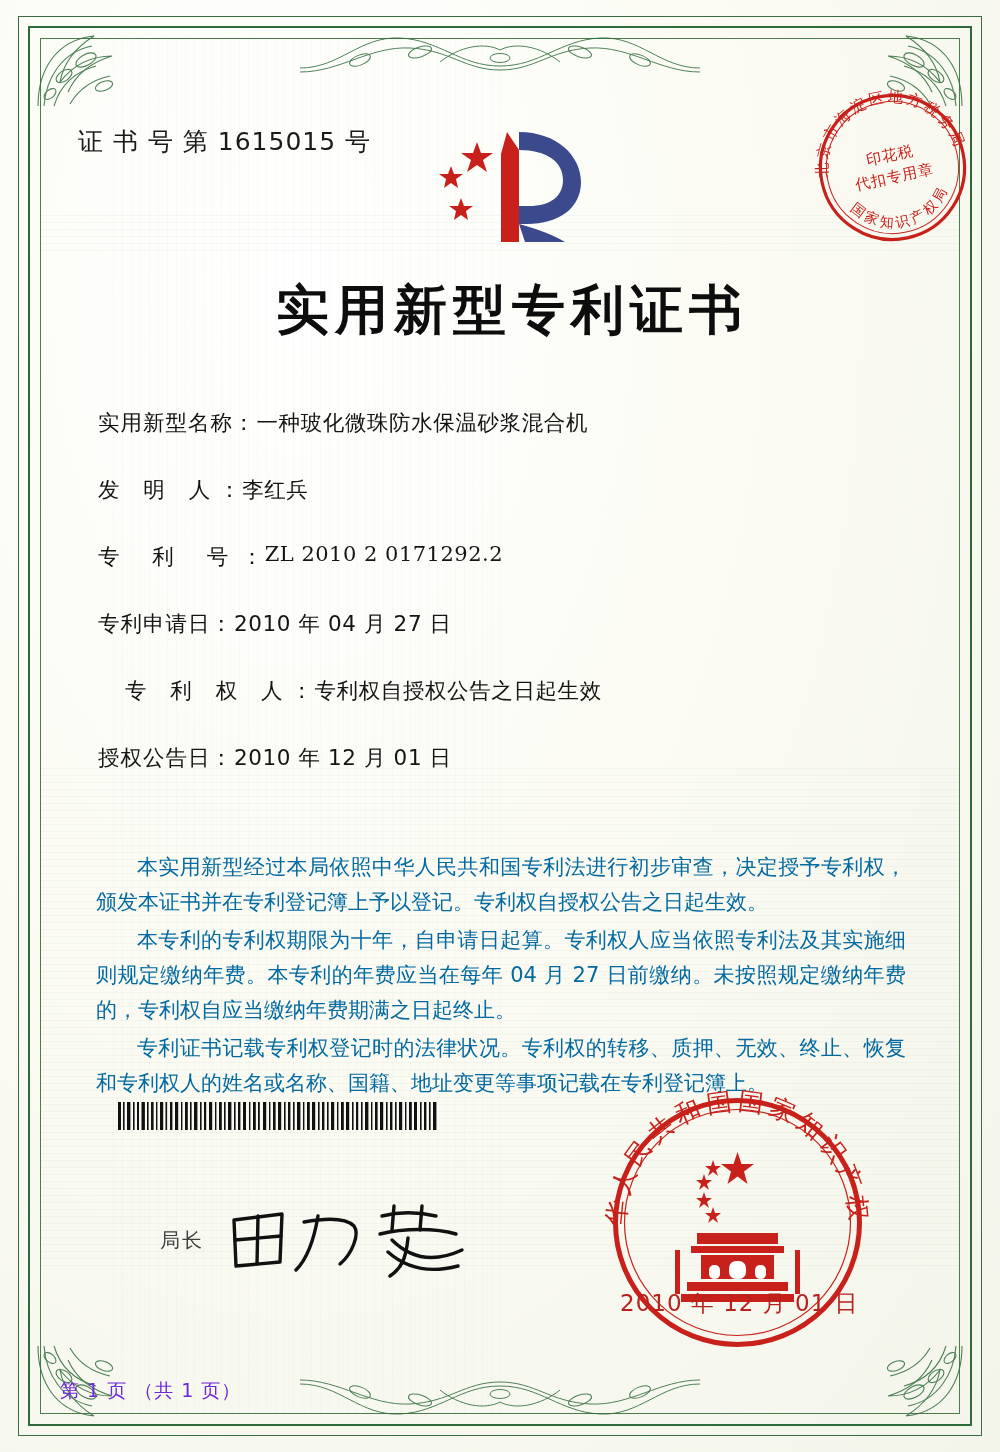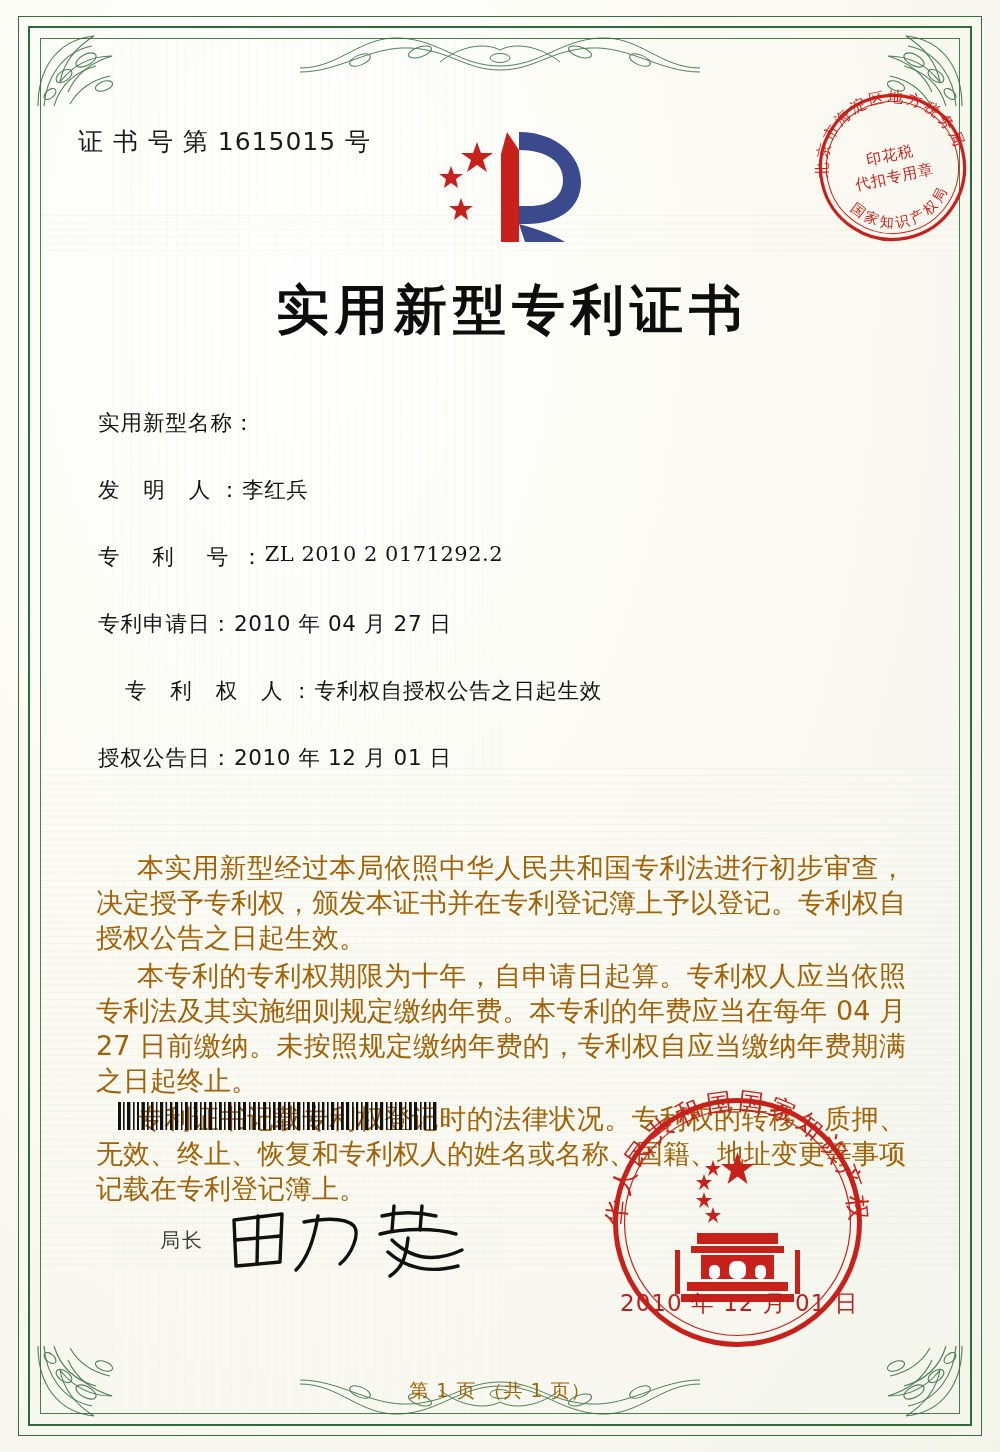--- a/index.html
+++ b/index.html
@@ -150,23 +150,23 @@
   .field-value.latin {
     font-family: "DejaVu Serif", "Liberation Serif", serif;
     font-size: 21px;
     letter-spacing: 0.5px;
   }
 
   .paragraphs {
     position: absolute;
     left: 36px; top: 790px;
     width: 810px;
-    font-size: 27px;
+    font-size: 21px;
     line-height: 35px;
-    color: #a16207;
+    color: #0369a1;
     text-align: justify;
   }
   .paragraphs p {
     margin: 0 0 3px 0;
     text-indent: 41px;
   }
 
   #barcode {
     position: absolute;
     left: 58px; top: 1042px;
@@ -204,23 +204,23 @@
     font-size: 23px;
     color: #b8211c;
     letter-spacing: 1px;
     font-family: "DejaVu Sans", "Liberation Sans", sans-serif;
   }
 
   .page-footer {
     position: absolute;
     left: 0; top: 1318px;
     width: 880px;
-    text-align: center;
+    text-align: left;
     font-size: 19px;
-    color: #a16207;
+    color: #6d28d9;
     letter-spacing: 1px;
   }
 </style>
 </head>
 <body>
 
 <div id="page">
   <div id="paper-tint"></div>
   <div id="guilloche"></div>
 
@@ -354,20 +354,21 @@
         </g>
       </svg>
     </div>
 
     <div class="main-title">实用新型专利证书</div>
 
     <div class="fields">
       <div class="field-row">
         <span class="field-label">实用新型名称</span>
         <span class="field-sep">：</span>
+        <span class="field-value">一种玻化微珠防水保温砂浆混合机</span>
       </div>
       <div class="field-row">
         <span class="field-label sp1">发 明 人</span>
         <span class="field-sep">：</span>
         <span class="field-value">李红兵</span>
       </div>
       <div class="field-row">
         <span class="field-label sp2">专 利 号</span>
         <span class="field-sep">：</span>
         <span class="field-value latin">ZL 2010 2 0171292.2</span>

